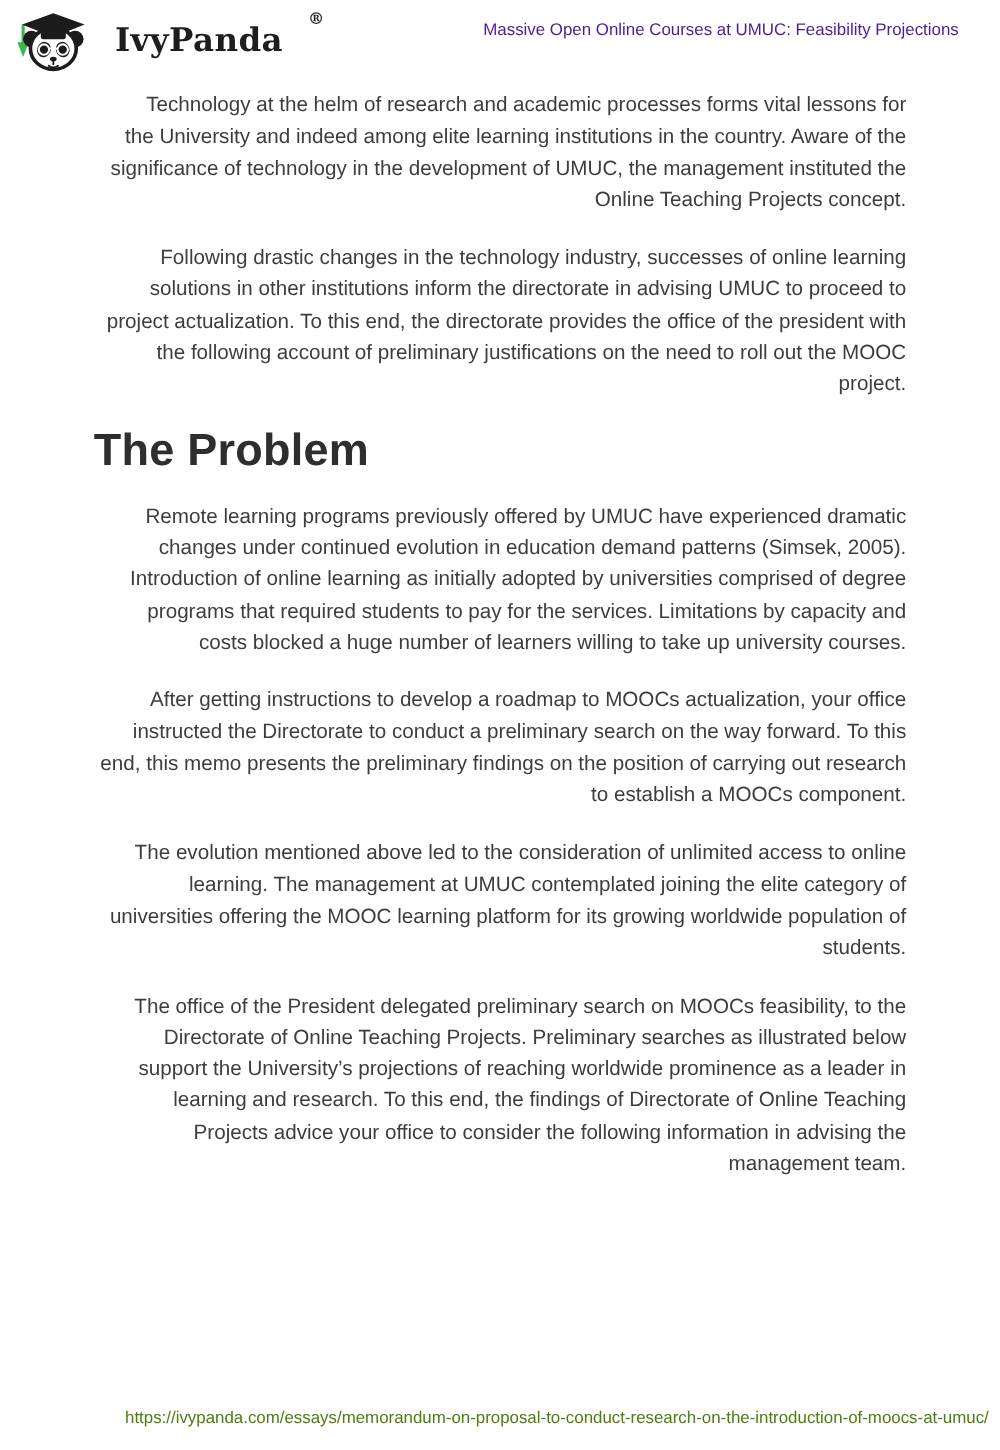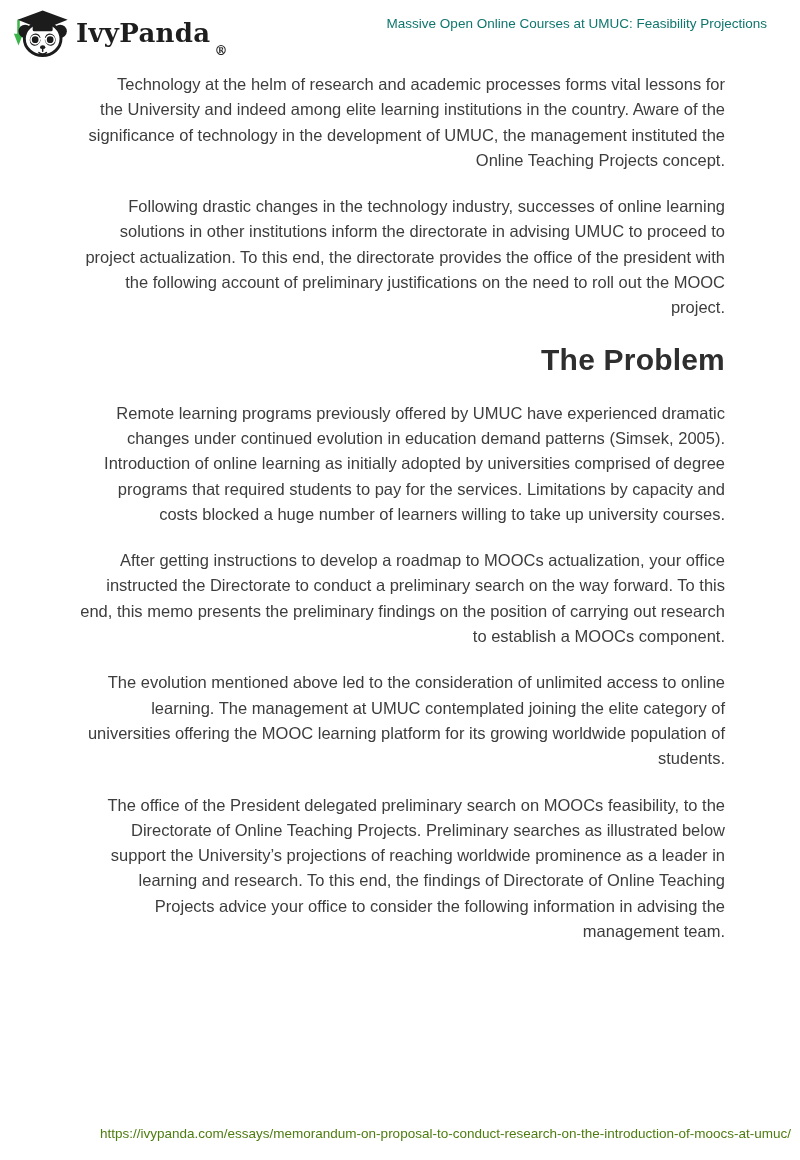--- a/index.html
+++ b/index.html
@@ -15,22 +15,22 @@
 
   
   .header {
     display: flex;
     align-items: flex-start;
     padding: 8px 33px 0 10px;
     height: 64px;
   }
   .logo {
     display: flex;
-    align-items: flex-end;
-    gap: 4px;
+    align-items: flex-start;
+    gap: 20px;
     cursor: pointer;
   }
   .logo-icon { width: 62px; height: 50px; }
   .brand-name {
     font-family: "DejaVu Serif", "Liberation Serif", serif;
     font-weight: bold;
     font-size: 26px;
     color: #1e1e1e;
     letter-spacing: 0.3px;
     line-height: 50px;
@@ -39,42 +39,41 @@
     font-family: "DejaVu Serif", "Liberation Serif", serif;
     font-weight: bold;
     font-size: 13px;
     color: #1e1e1e;
     vertical-align: 13px;
   }
   .doc-title {
     margin-left: auto;
     padding-top: 8px;
     font-size: 13.5px;
-    color: #0f766e;
+    color: #4c1d95;
     white-space: nowrap;
   }
 
   
   .article { padding: 8px 75px 0 75px; }
   .body-para {
     font-size: 16.5px;
     line-height: 25.3px;
     color: #3d3d3d;
     text-indent: 28px;
     margin: 0 0 21px 0;
     text-align: right;
   }
   .section-heading {
-    font-size: 30px;
+    font-size: 36px;
     line-height: 36px;
     font-weight: bold;
     color: #2e2e2e;
     margin: 6px 0 23px 0;
     letter-spacing: 0.2px;
-    text-align: right;
   }
 
   
   .footer {
     position: absolute;
     top: 1126px;
     left: 100px;
     right: 0;
     font-size: 13.5px;
     color: #4d7c0f;

